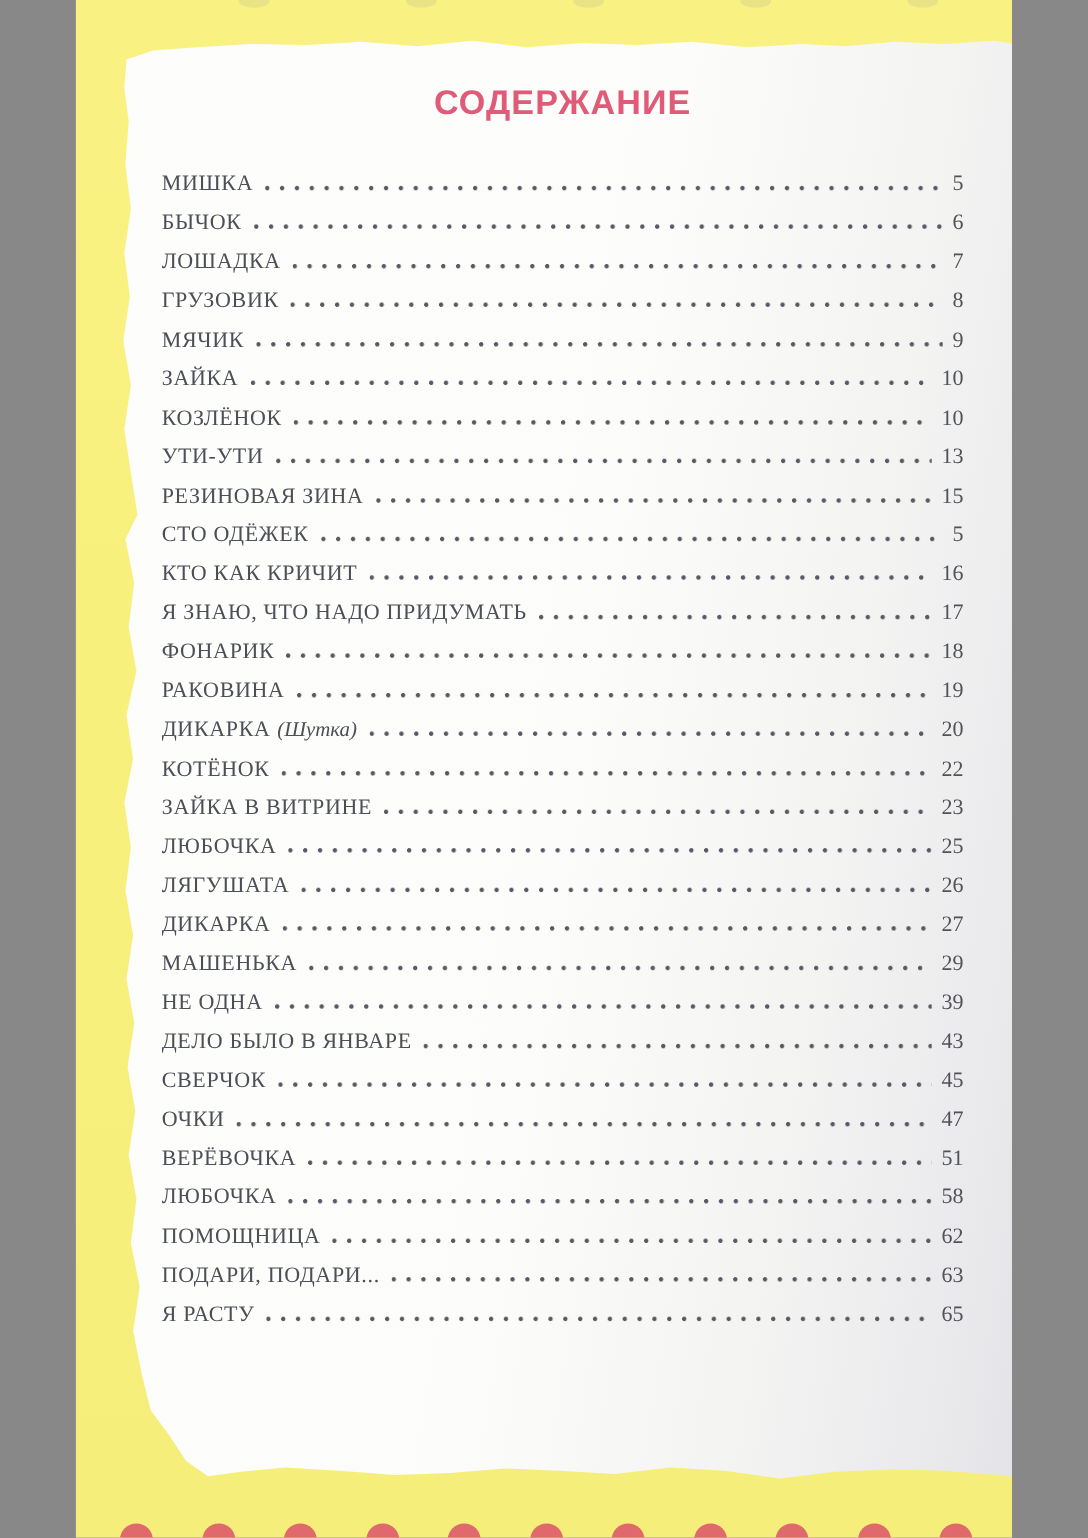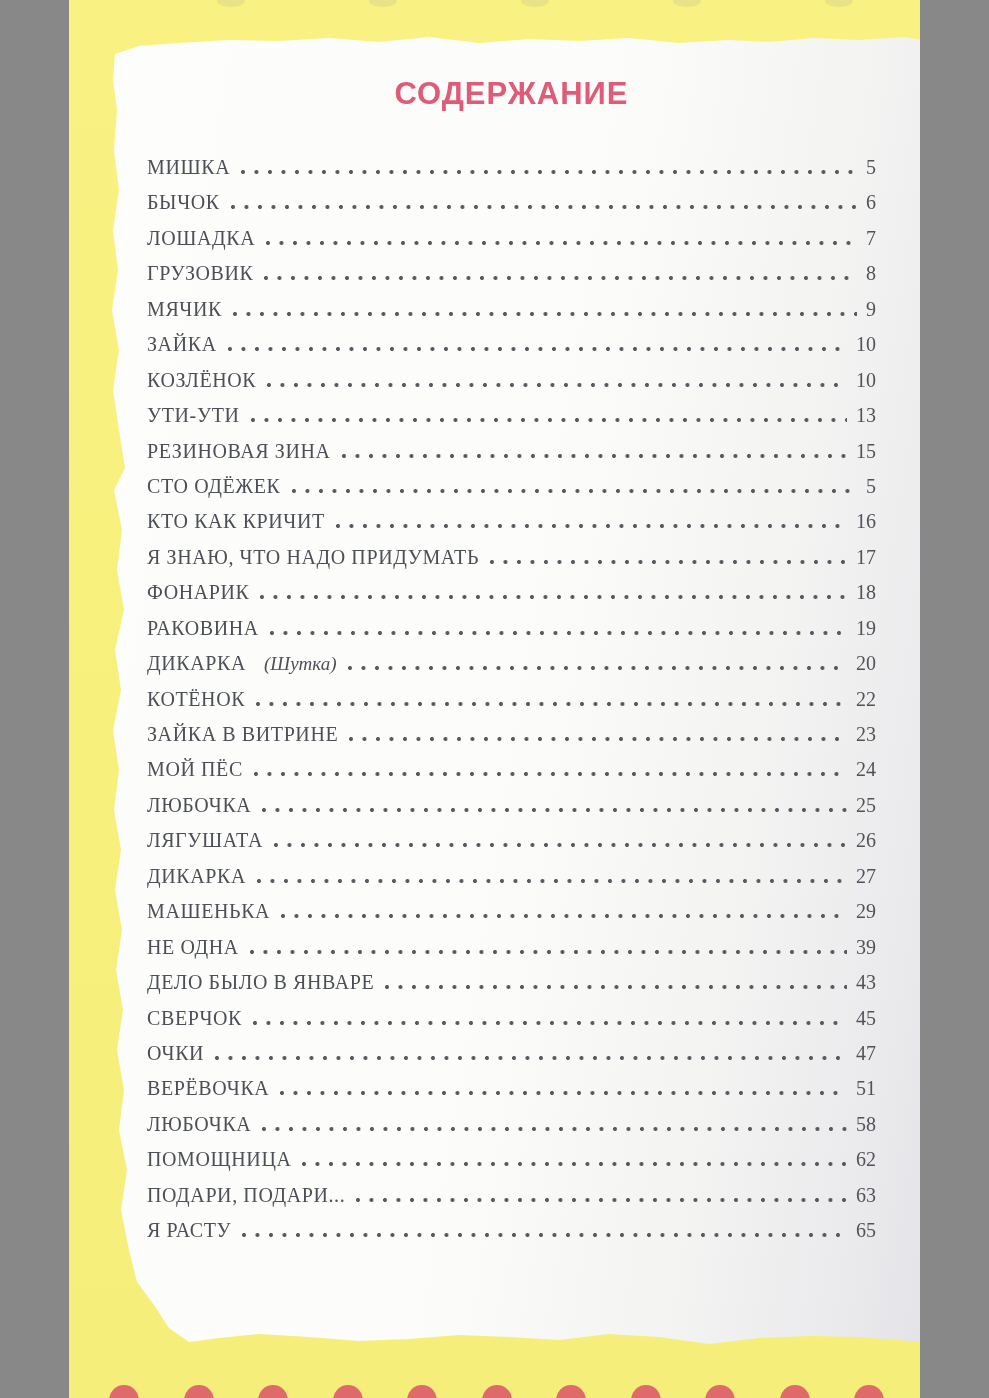--- a/index.html
+++ b/index.html
@@ -46,21 +46,21 @@
     font-size:20px;
     letter-spacing:.6px;
     color:#4d4f57;
     white-space:nowrap;
   }
   .toc-note{
     font-size:19px;
     font-style:italic;
     color:#4d4f57;
     white-space:nowrap;
-    margin-left:18px;
+    margin-left:6px;
   }
   .leader{
     flex:1;
     height:4px;
     margin:0 9px 0 11px;
     background-image:radial-gradient(circle at 2px 2px,#585a62 1.7px,rgba(0,0,0,0) 2.3px);
     background-size:13.5px 4px;
     background-repeat:repeat-x;
     background-position:left bottom;
   }
@@ -207,26 +207,20 @@
     <span class="toc-page">22</span>
   </div>
 
   <div class="toc-row">
     <span class="toc-title">ЗАЙКА В ВИТРИНЕ</span>
 
     <span class="leader"></span>
     <span class="toc-page">23</span>
   </div>
 
-  <div class="toc-row">
-    <span class="toc-title">МОЙ ПЁС</span>
-
-    <span class="leader"></span>
-    <span class="toc-page">24</span>
-  </div>
 
   <div class="toc-row">
     <span class="toc-title">ЛЮБОЧКА</span>
 
     <span class="leader"></span>
     <span class="toc-page">25</span>
   </div>
 
   <div class="toc-row">
     <span class="toc-title">ЛЯГУШАТА</span>

